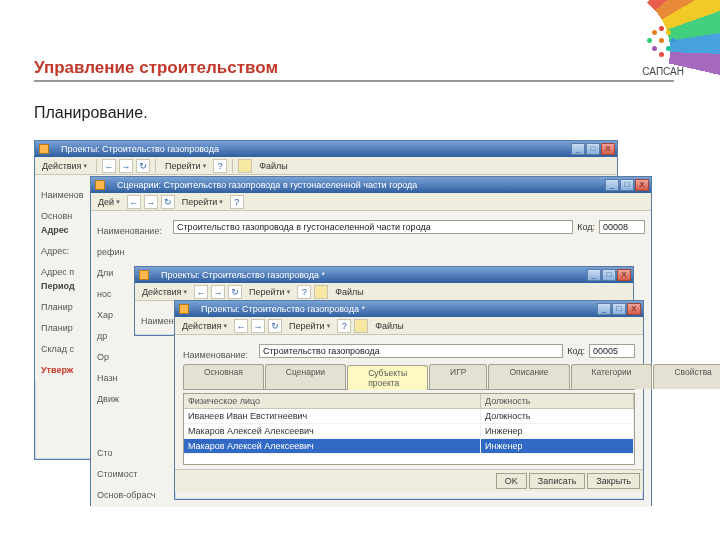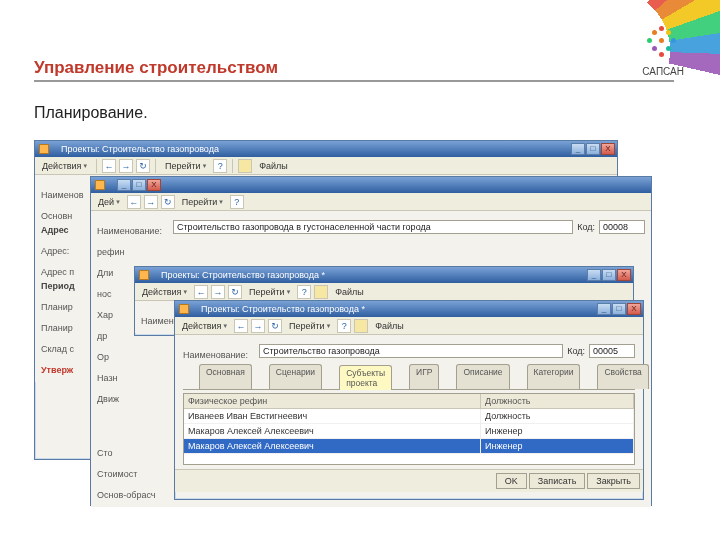--- a/index.html
+++ b/index.html
@@ -126,27 +126,26 @@
     white-space: nowrap; overflow: hidden;
     color: #222;
   }
   .tabs {
     display: flex; gap: 1px;
     border-bottom: 1px solid #a3a08f;
     margin: 4px 0 0;
     font-size: 8.5px;
   }
   .tab {
-    padding: 2px 6px;
+    padding: 2px 20px;
     background: #e4e1d2;
     border: 1px solid #a3a08f;
     border-bottom: none;
     border-radius: 3px 3px 0 0;
     color: #555;
-    margin-left: 16px;
   }
   .tab.act { background: #fef9c3; position: relative; top: 1px; }
   .sect { font-weight: bold; color: #444; margin: 4px 0 2px; }
   .grid {
     background: #fff;
     border: 1px solid #a3a08f;
     min-height: 60px;
   }
   .grid-h {
     display: flex;
@@ -257,20 +256,21 @@
         </div>
       <div class="row">
           <div class="lbl redlbl">Утверж</div>
         </div>
     </div>
   </div>
 
   <div class="win" style="top:36px;left:56px;width:562px;height:330px">
     <div class="titlebar">
       <div class="ico"></div>
+      <div class="ttxt">Сценарии: Строительство газопровода в густонаселенной части города</div>
       <div class="wbtns">
         <div class="wbtn">_</div>
         <div class="wbtn">□</div>
         <div class="wbtn close">X</div>
       </div>
     </div>
     <div class="toolbar">
       <div class="tbtn">
           <span>Дей</span>
           <span class="drop">▾</span>
@@ -398,21 +398,21 @@
         <div class="tab">Основная</div>
         <div class="tab">Сценарии</div>
         <div class="tab act">Субъекты проекта</div>
         <div class="tab">ИГР</div>
         <div class="tab">Описание</div>
         <div class="tab">Категории</div>
         <div class="tab">Свойства</div>
       </div>
       <div class="grid" style="margin-top:3px;min-height:72px">
         <div class="grid-h">
-          <div class="col1">Физическое рефин</div>
+          <div class="col1">Физическое лицо</div>
           <div class="col2">Должность</div>
         </div>
         <div class="grid-r">
           <div class="col1">Иванеев Иван Евстигнеевич</div>
           <div class="col2">Должность</div>
         </div>
         <div class="grid-r">
           <div class="col1">Макаров Алексей Алексеевич</div>
           <div class="col2">Инженер</div>
         </div>

